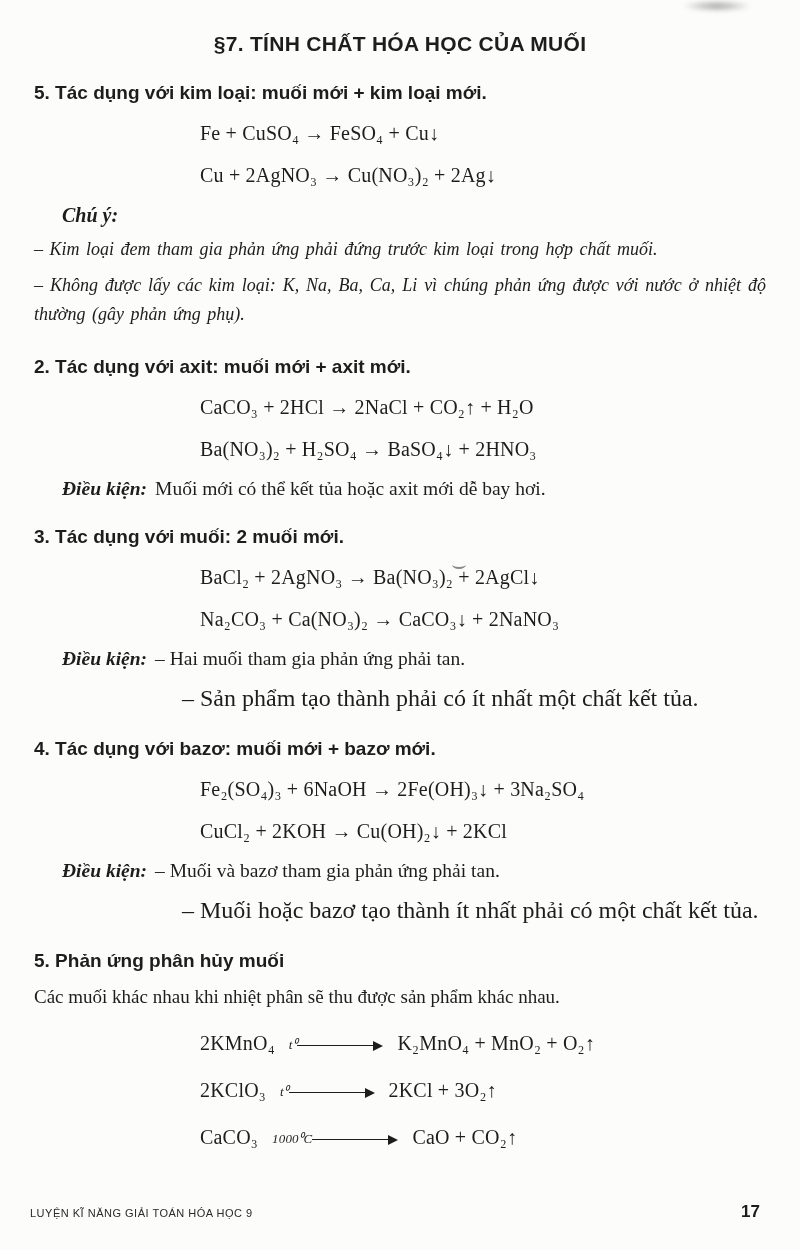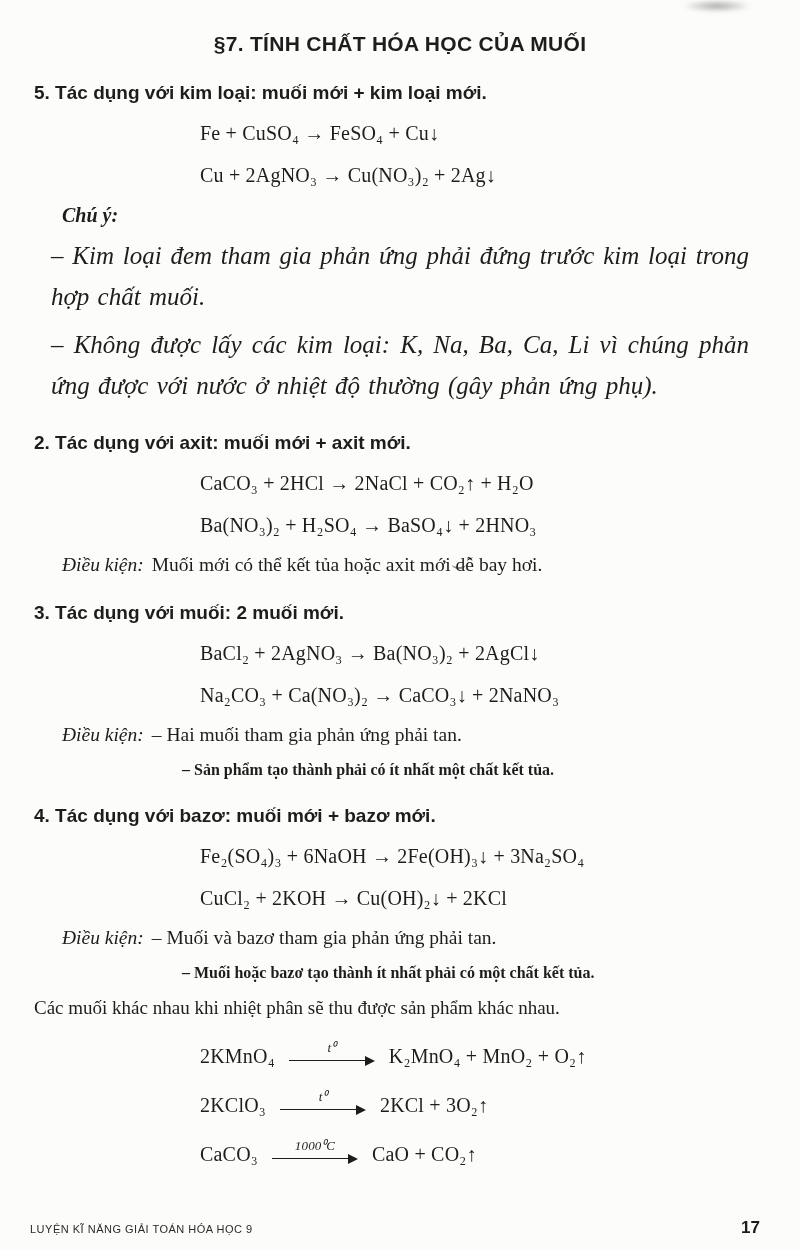--- a/index.html
+++ b/index.html
@@ -41,60 +41,59 @@
 
   .note-label {
     font-style:italic;
     font-weight:700;
     font-size:20px;
     padding-left:28px;
     margin:2px 0 8px 0;
   }
   .note {
     font-style:italic;
-    font-size:25px;
+    font-size:18px;
     line-height:1.65;
     text-align:justify;
-    margin:6px 17px;
+    margin:6px 0;
     word-spacing:2px;
   }
 
   .cond {
     font-size:19.5px;
     margin:16px 0 10px 0;
     padding-left:28px;
   }
   .cond .cl {
     font-style:italic;
-    font-weight:400;
+    font-weight:700;
     margin-right:8px;
   }
   .cond-cont {
-    font-size:16px;
+    font-size:24px;
     margin:15px 0;
     padding-left:148px;
-    font-weight:bold;
   }
 
   .intro {
     font-size:19px;
     margin:14px 0 20px 0;
   }
 
   .rxn {
     display:flex;
     align-items:flex-end;
     font-size:20px;
     padding-left:166px;
     margin:24px 0;
     letter-spacing:.2px;
   }
   .arrow-block {
     display:inline-flex;
-    flex-direction:column;
+    flex-direction:row;
     align-items:center;
     margin:0 14px;
     transform:translateY(-2px);
   }
   .arrow-cond {
     font-size:13px;
     line-height:1.15;
     font-style:italic;
   }
   .arrow-line {
@@ -113,21 +112,21 @@
     content:"";
     position:absolute;
     right:0; top:0;
     border-left:10px solid var(--ink);
     border-top:5px solid transparent;
     border-bottom:5px solid transparent;
   }
 
   .footer {
     position:absolute;
-    left:30px; right:40px; bottom:12px;
+    left:30px; right:40px; bottom:28px;
     display:flex;
     justify-content:space-between;
     align-items:baseline;
   }
   .footer-left {
     font-family:"Liberation Sans", sans-serif;
     font-size:11px;
     letter-spacing:.5px;
     color:#2a2a2a;
   }
@@ -195,20 +194,21 @@
     <h2 class="heading">4. Tác dụng với bazơ: muối mới + bazơ mới.</h2>
     <div class="eq">Fe₂(SO₄)₃ + 6NaOH → 2Fe(OH)₃↓ + 3Na₂SO₄</div>
     <div class="eq">CuCl₂ + 2KOH → Cu(OH)₂↓ + 2KCl</div>
     <div class="cond">
       <span class="cl">Điều kiện:</span><span>– Muối và bazơ tham gia phản ứng phải tan.</span>
     </div>
     <div class="cond-cont">– Muối hoặc bazơ tạo thành ít nhất phải có một chất kết tủa.</div>
   </div>
 
   <div>
+    <h2 class="heading">5. Phản ứng phân hủy muối</h2>
     <div class="intro">Các muối khác nhau khi nhiệt phân sẽ thu được sản phẩm khác nhau.</div>
 
     <div class="rxn">
       <span>2KMnO₄</span>
       <span class="arrow-block">
         <span class="arrow-cond">t⁰</span>
         <span class="arrow-line"></span>
       </span>
       <span>K₂MnO₄ + MnO₂ + O₂↑</span>
     </div>

